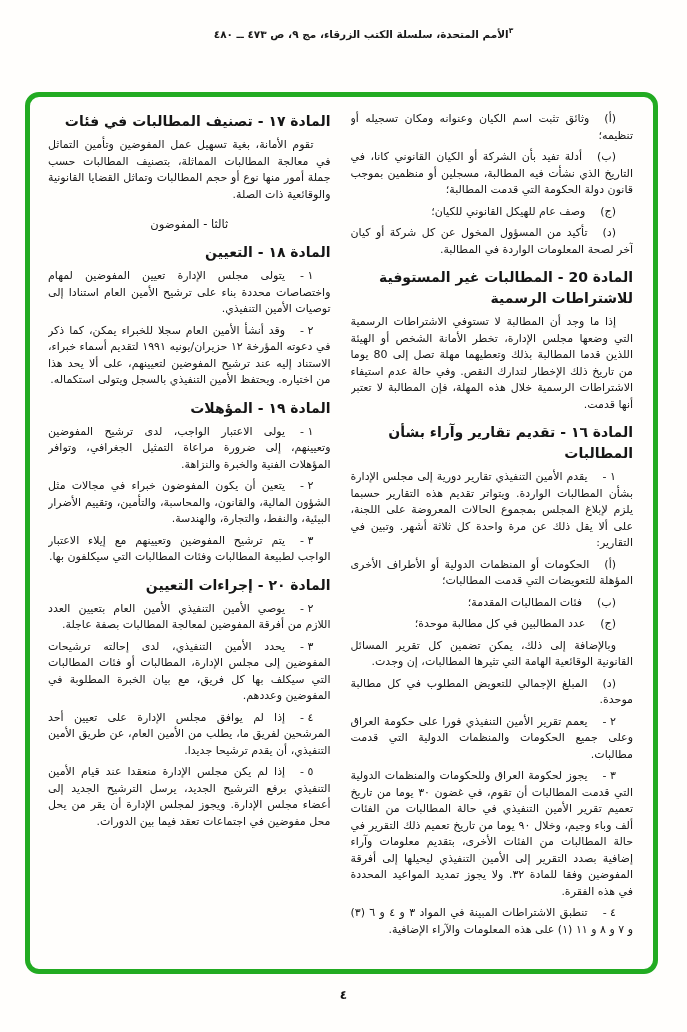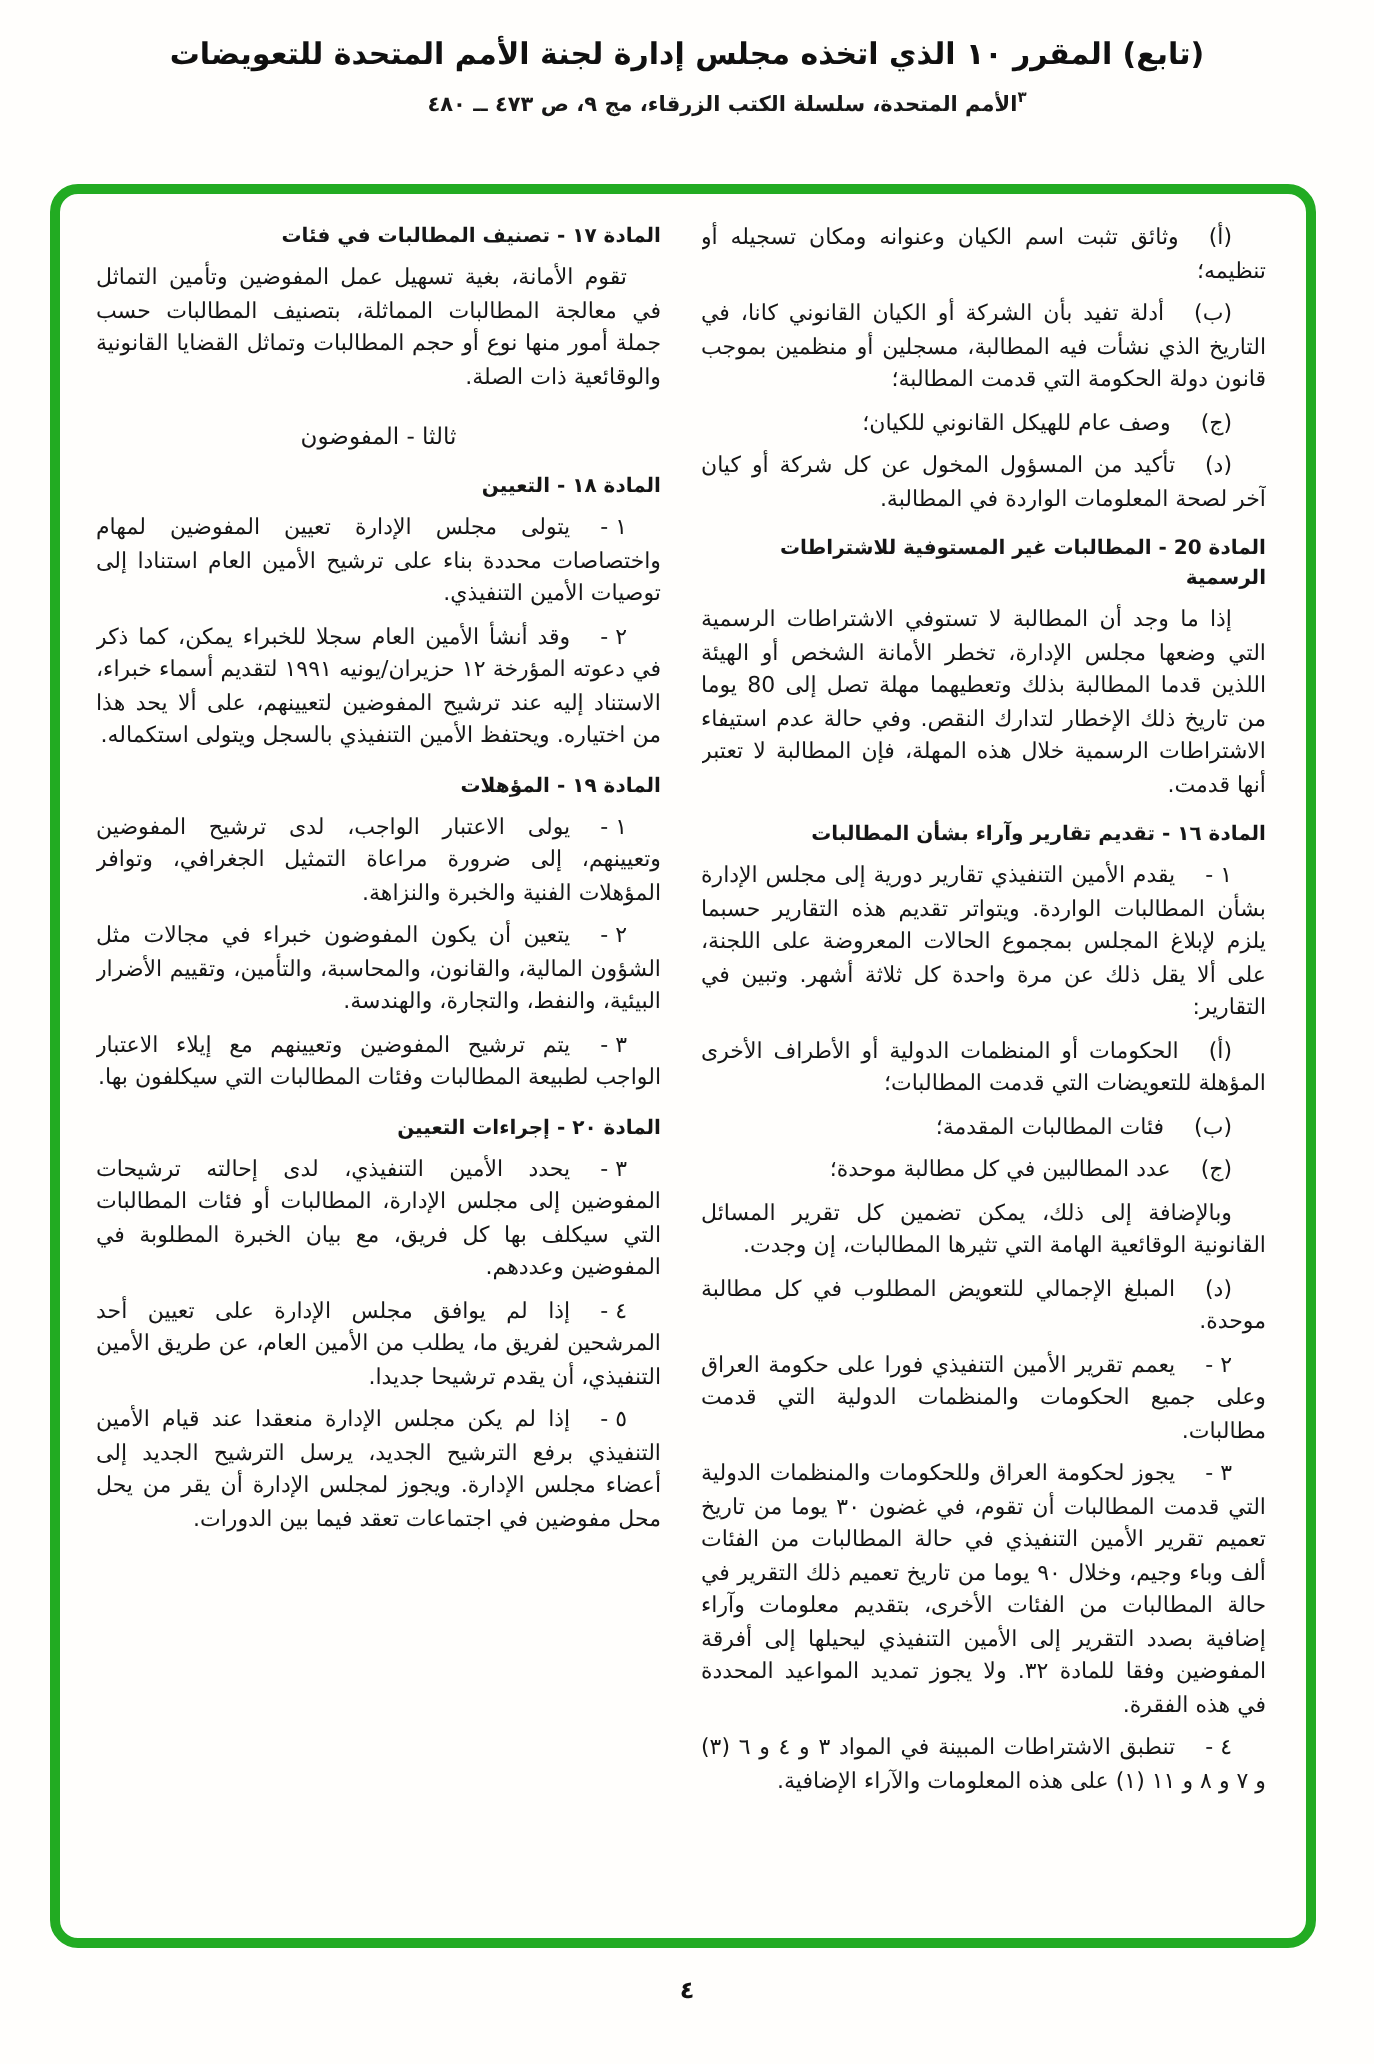--- a/index.html
+++ b/index.html
@@ -62,21 +62,21 @@
   }
   .column {
     flex: 1 1 0;
     min-width: 0;
     font-size: 11px;
     line-height: 1.5;
     text-align: justify;
     overflow: hidden;
   }
   .article-heading {
-    font-size: 10px;
+    font-size: 14px;
     font-weight: bold;
     margin: 9px 0 5px 0;
     text-align: right;
     text-indent: 0;
   }
   .column > .article-heading:first-child { margin-top: 0; }
   .section-heading {
     font-size: 11.5px;
     font-weight: normal;
     margin: 13px 0 9px 0;
@@ -102,21 +102,20 @@
     font-weight: bold;
     color: #111;
   }
 </style>
 </head>
 <body>
 
 <div class="page" style="background: rgb(255, 254, 252); color: rgb(22, 22, 22);">
 
   <div class="title-block">
-    <div class="doc-title">(تابع) المقرر ١٠ الذي اتخذه مجلس إدارة لجنة الأمم المتحدة للتعويضات</div>
     <div class="doc-subtitle">
       <sup>٣</sup><span>الأمم المتحدة، سلسلة الكتب الزرقاء، مج ٩، ص ٤٧٣ ــ ٤٨٠</span>
     </div>
   </div>
 
   <div class="content-border" style="border-color: rgb(34, 171, 34);">
     <div class="columns">
       <div class="column" id="col-right">
           <p class="para"><span class="marker">(أ)</span>وثائق تثبت اسم الكيان وعنوانه ومكان تسجيله أو تنظيمه؛</p>
           <p class="para"><span class="marker">(ب)</span>أدلة تفيد بأن الشركة أو الكيان القانوني كانا، في التاريخ الذي نشأت فيه المطالبة، مسجلين أو منظمين بموجب قانون دولة الحكومة التي قدمت المطالبة؛</p>
@@ -140,20 +139,21 @@
           <p class="para">تقوم الأمانة، بغية تسهيل عمل المفوضين وتأمين التماثل في معالجة المطالبات المماثلة، بتصنيف المطالبات حسب جملة أمور منها نوع أو حجم المطالبات وتماثل القضايا القانونية والوقائعية ذات الصلة.</p>
           <h3 class="section-heading">ثالثا - المفوضون</h3>
           <h3 class="article-heading">المادة ١٨ - التعيين</h3>
           <p class="para"><span class="marker">١ -</span>يتولى مجلس الإدارة تعيين المفوضين لمهام واختصاصات محددة بناء على ترشيح الأمين العام استنادا إلى توصيات الأمين التنفيذي.</p>
           <p class="para"><span class="marker">٢ -</span>وقد أنشأ الأمين العام سجلا للخبراء يمكن، كما ذكر في دعوته المؤرخة ١٢ حزيران/يونيه ١٩٩١ لتقديم أسماء خبراء، الاستناد إليه عند ترشيح المفوضين لتعيينهم، على ألا يحد هذا من اختياره. ويحتفظ الأمين التنفيذي بالسجل ويتولى استكماله.</p>
           <h3 class="article-heading">المادة ١٩ - المؤهلات</h3>
           <p class="para"><span class="marker">١ -</span>يولى الاعتبار الواجب، لدى ترشيح المفوضين وتعيينهم، إلى ضرورة مراعاة التمثيل الجغرافي، وتوافر المؤهلات الفنية والخبرة والنزاهة.</p>
           <p class="para"><span class="marker">٢ -</span>يتعين أن يكون المفوضون خبراء في مجالات مثل الشؤون المالية، والقانون، والمحاسبة، والتأمين، وتقييم الأضرار البيئية، والنفط، والتجارة، والهندسة.</p>
           <p class="para"><span class="marker">٣ -</span>يتم ترشيح المفوضين وتعيينهم مع إيلاء الاعتبار الواجب لطبيعة المطالبات وفئات المطالبات التي سيكلفون بها.</p>
           <h3 class="article-heading">المادة ٢٠ - إجراءات التعيين</h3>
+          <p class="para"><span class="marker">٢ -</span>يوصي الأمين التنفيذي الأمين العام بتعيين العدد اللازم من أفرقة المفوضين لمعالجة المطالبات بصفة عاجلة.</p>
           <p class="para"><span class="marker">٣ -</span>يحدد الأمين التنفيذي، لدى إحالته ترشيحات المفوضين إلى مجلس الإدارة، المطالبات أو فئات المطالبات التي سيكلف بها كل فريق، مع بيان الخبرة المطلوبة في المفوضين وعددهم.</p>
           <p class="para"><span class="marker">٤ -</span>إذا لم يوافق مجلس الإدارة على تعيين أحد المرشحين لفريق ما، يطلب من الأمين العام، عن طريق الأمين التنفيذي، أن يقدم ترشيحا جديدا.</p>
           <p class="para"><span class="marker">٥ -</span>إذا لم يكن مجلس الإدارة منعقدا عند قيام الأمين التنفيذي برفع الترشيح الجديد، يرسل الترشيح الجديد إلى أعضاء مجلس الإدارة. ويجوز لمجلس الإدارة أن يقر من يحل محل مفوضين في اجتماعات تعقد فيما بين الدورات.</p>
         </div>
     </div>
   </div>
 
   <div class="page-number">٤</div>
 
 </div>

